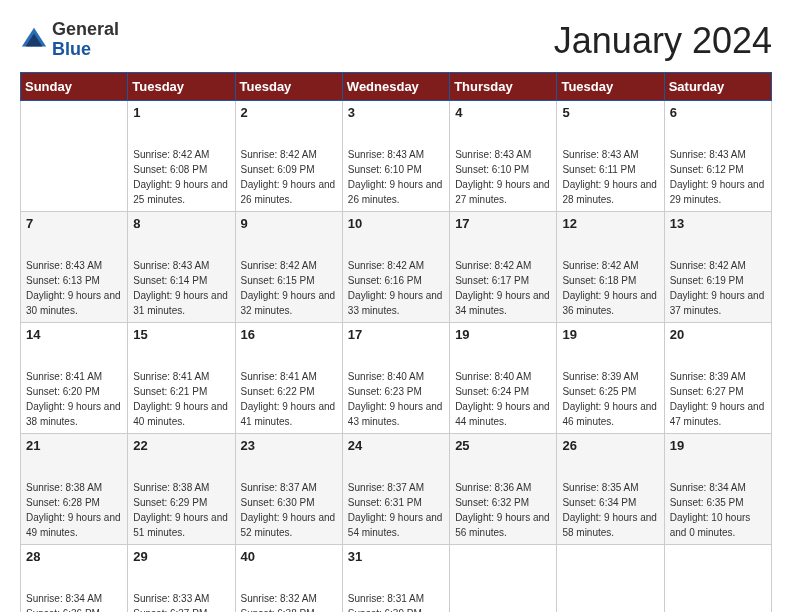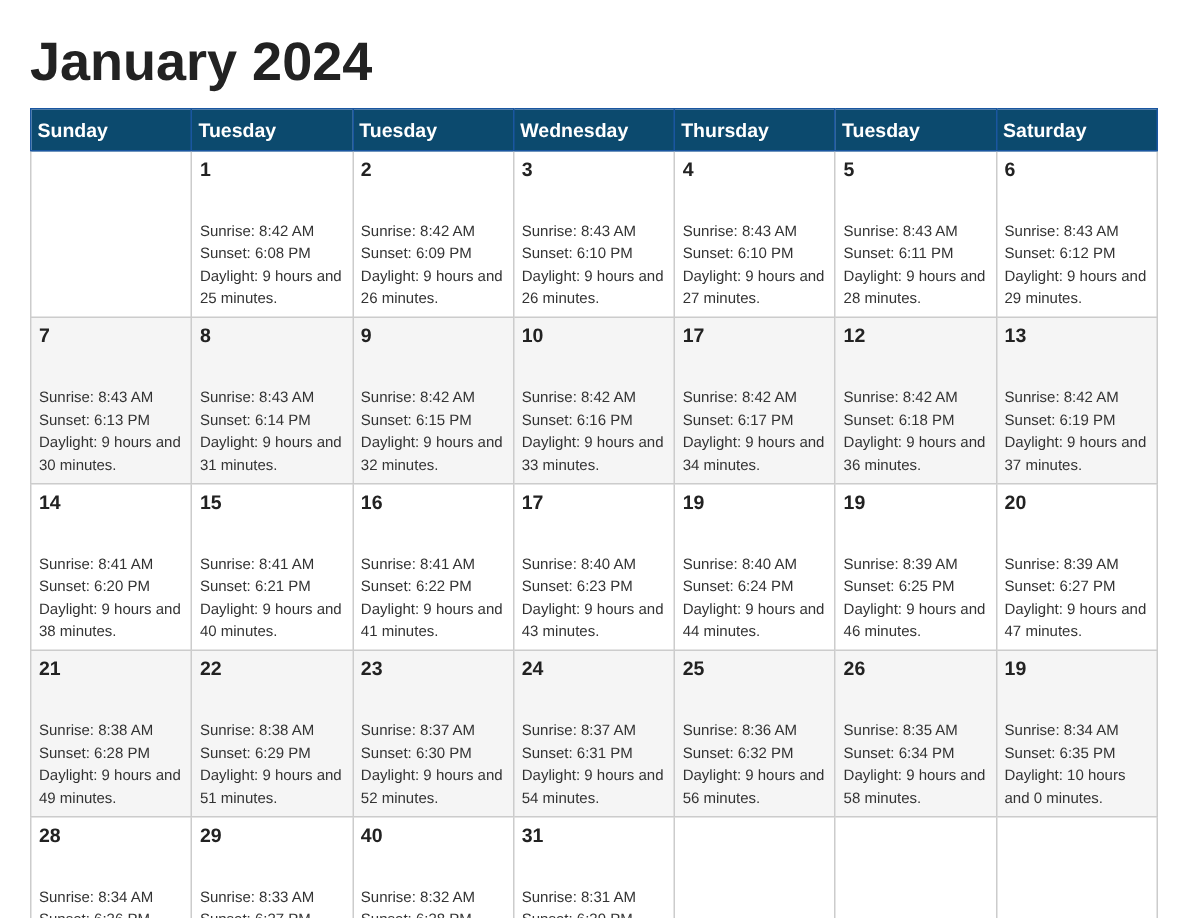--- a/index.html
+++ b/index.html
@@ -30,34 +30,34 @@
     .logo-blue { color: #1a56a0; }
     .logo-icon {
       width: 28px;
       height: 28px;
     }
     .title-block {
       text-align: right;
     }
     .month-title {
       font-size: 36px;
-      font-weight: bold;
+      font-weight: normal;
       color: #222;
     }
     .subtitle {
       font-size: 16px;
       color: #444;
     }
     .calendar {
       width: 100%;
       border-collapse: collapse;
       border: 1px solid #ccc;
     }
     .calendar th {
-      background-color: #0c4a6e;
+      background-color: #7f1d1d;
       color: #fff;
       font-size: 13px;
       font-weight: bold;
       padding: 6px 4px;
       text-align: left;
       border: 1px solid #1a56a0;
     }
     .calendar td {
       vertical-align: top;
       border: 1px solid #ccc;
@@ -85,20 +85,30 @@
       margin-top: 27px;
     }
     .empty-cell {
       background: #fff !important;
     }
   </style>
 </head>
 <body>
 
 <div class="header">
+  <div class="logo">
+    <svg class="logo-icon" viewBox="0 0 30 30" xmlns="http://www.w3.org/2000/svg">
+      <polygon points="15,2 28,22 2,22" fill="#2a6db5"></polygon>
+      <polygon points="15,8 24,22 6,22" fill="#1a3a6b"></polygon>
+    </svg>
+    <div class="logo-text">
+      <span class="logo-general">General</span><br>
+      <span class="logo-blue">Blue</span>
+    </div>
+  </div>
   <div class="title-block">
     <div class="month-title">January 2024</div>
   </div>
 </div>
 
 <table class="calendar">
   <thead>
     <tr>
     <th>Sunday</th>
         <th>Tuesday</th>

